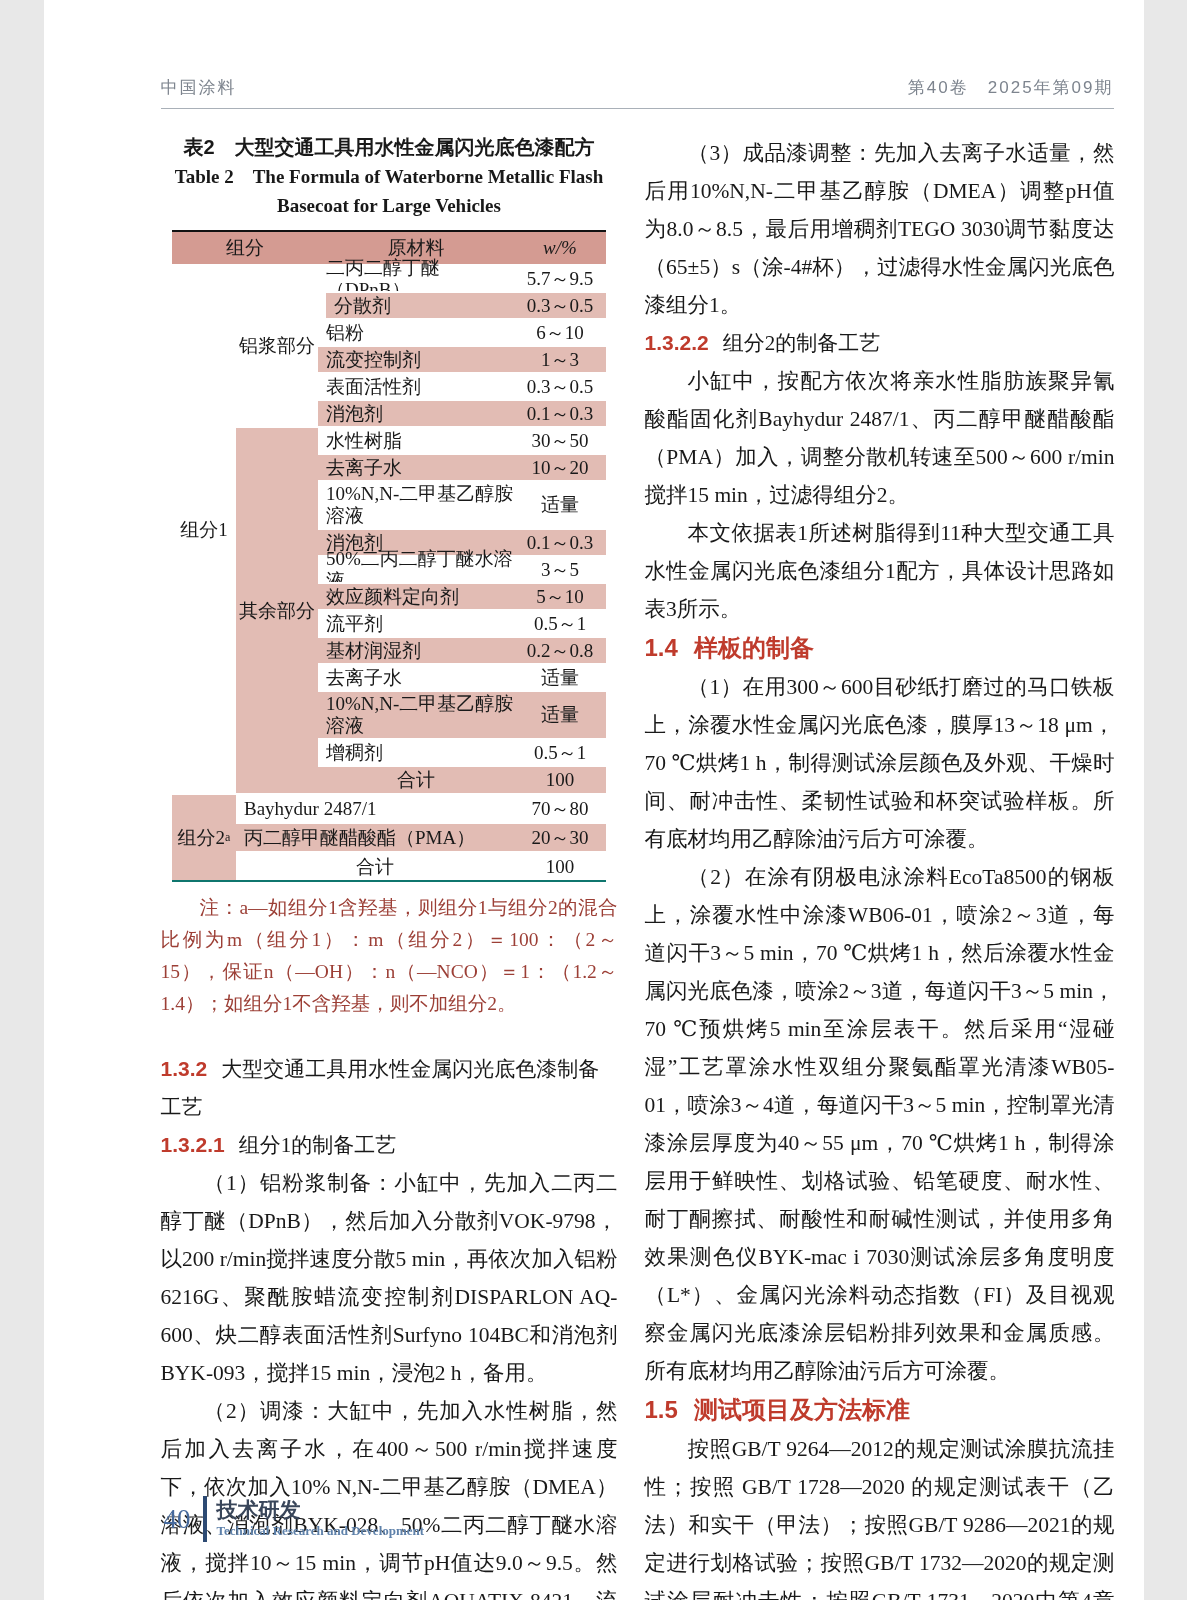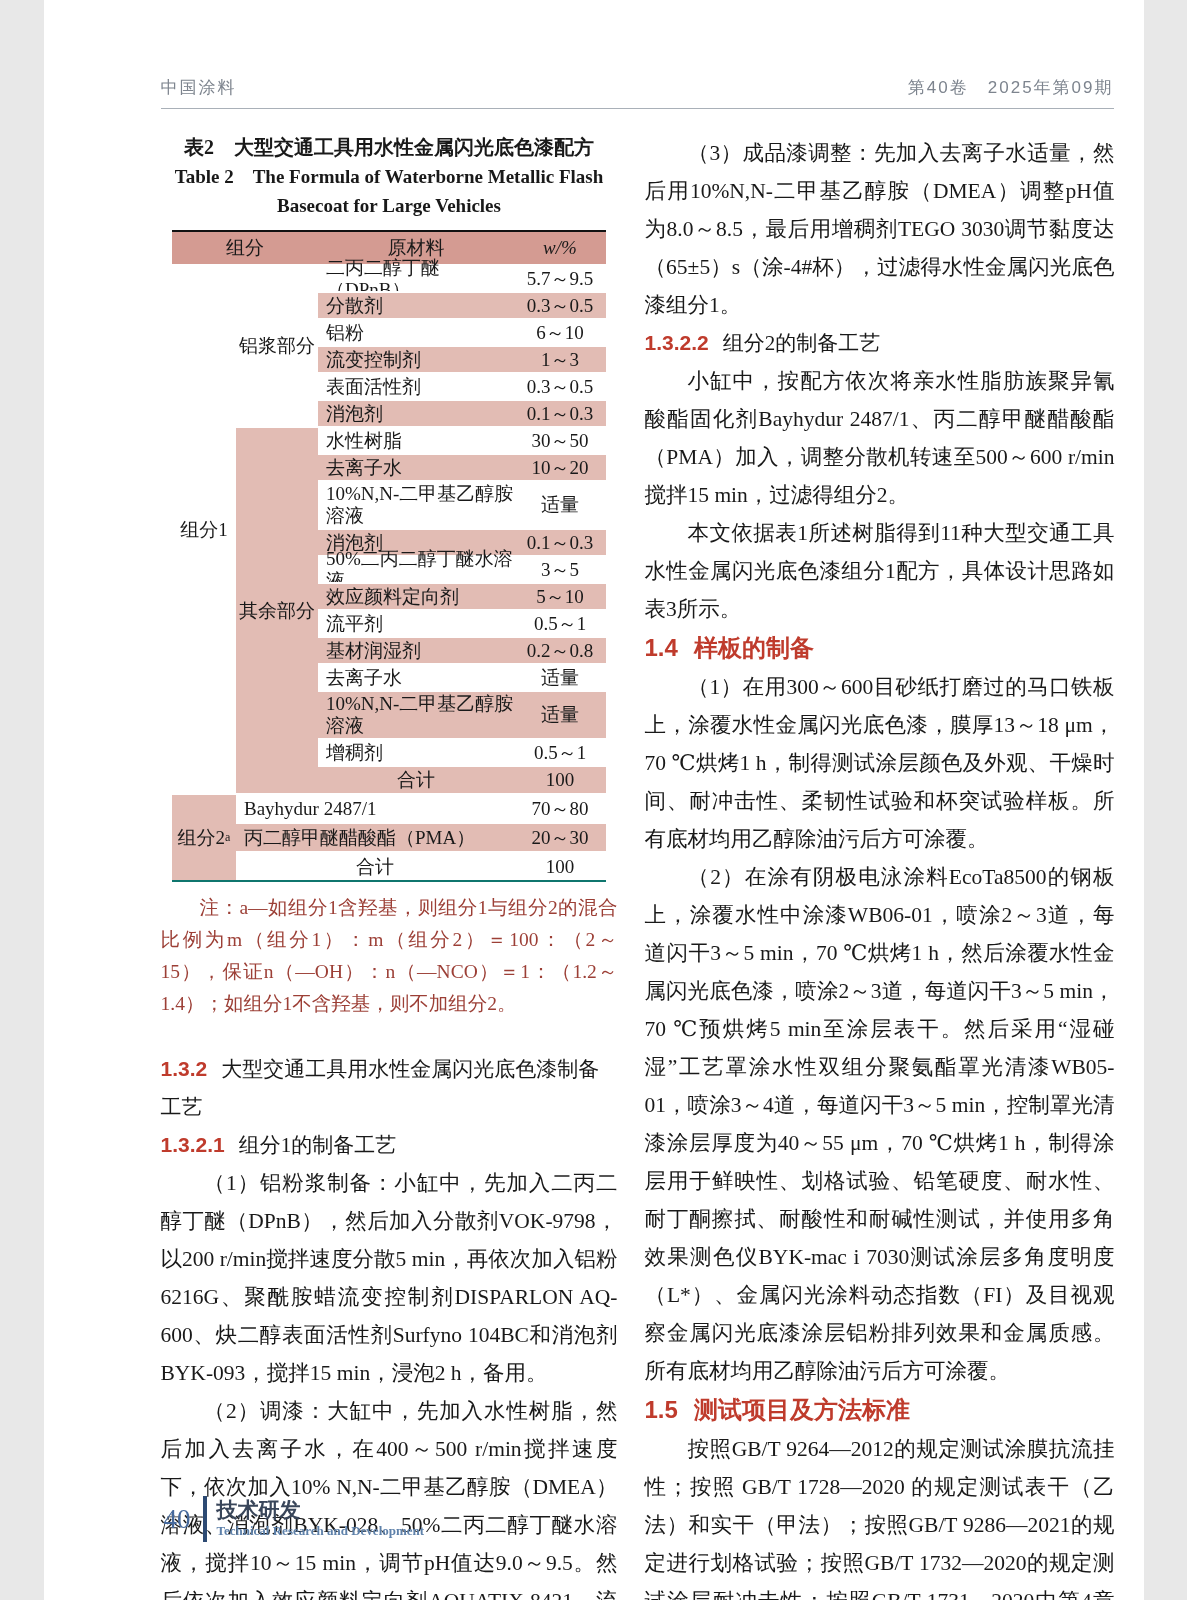--- a/index.html
+++ b/index.html
@@ -16,21 +16,21 @@
     font-size:17px; color:#7d848e; letter-spacing:2px;
     border-bottom:1px solid #a9b0b8; padding-bottom:9px;
     font-family:"Liberation Sans","DejaVu Sans",sans-serif;
   }
   
   .col-left  { position:absolute; left:117px; top:126px; width:457px; }
   .col-right { position:absolute; left:601px; top:126px; width:470px; }
 
   
   .tbl-caption { text-align:center; margin:6px 0 10px 0; }
-  .cap-cn { font-family:Liberation Serif, serif; font-weight:bold; font-size:20px; line-height:30px; }
+  .cap-cn { font-family:Liberation Sans, sans-serif; font-weight:bold; font-size:20px; line-height:30px; }
   .cap-en { font-weight:bold; font-size:19px; line-height:29px; }
 
   
   .ftable {
     margin:4px auto 0 auto; width:434px;
     display:grid;
     grid-template-columns:64px 82px 196px 92px;
     grid-template-rows:32px repeat(8,27px) 48px repeat(6,27px) 48px 27px 28px repeat(3,29px);
     border-top:2px solid #111; border-bottom:2px solid #0f766e;
     font-size:19px;
@@ -98,21 +98,21 @@
       <div class="vspan bg-white" style="grid-column:1;grid-row:2/20;">组分1</div>
       <div class="vspan bg-white" style="grid-column:2;grid-row:2/8;">铝浆部分</div>
       <div class="vspan bg-pink" style="grid-column:2;grid-row:8/20;">其余部分</div>
       <div class="vspan bg-pink" style="grid-column:1;grid-row:20/23;">
           <span>组分2</span>
           <sup>a</sup>
         </div>
 
       <div class="cell-mat bg-white" style="grid-column:3;grid-row:2;">二丙二醇丁醚（DPnB）</div>
       <div class="cell-w bg-white" style="grid-column:4;grid-row:2;">5.7～9.5</div>
-      <div class="cell-mat bg-pink" style="grid-column:3;grid-row:3;">分散剂</div>
+      <div class="cell-mat bg-pink" style="grid-column:3;grid-row:3;margin-left:8px;">分散剂</div>
       <div class="cell-w bg-pink" style="grid-column:4;grid-row:3;">0.3～0.5</div>
       <div class="cell-mat bg-white" style="grid-column:3;grid-row:4;">铝粉</div>
       <div class="cell-w bg-white" style="grid-column:4;grid-row:4;">6～10</div>
       <div class="cell-mat bg-pink" style="grid-column:3;grid-row:5;">流变控制剂</div>
       <div class="cell-w bg-pink" style="grid-column:4;grid-row:5;">1～3</div>
       <div class="cell-mat bg-white" style="grid-column:3;grid-row:6;">表面活性剂</div>
       <div class="cell-w bg-white" style="grid-column:4;grid-row:6;">0.3～0.5</div>
       <div class="cell-mat bg-pink" style="grid-column:3;grid-row:7;">消泡剂</div>
       <div class="cell-w bg-pink" style="grid-column:4;grid-row:7;">0.1～0.3</div>
       <div class="cell-mat bg-white" style="grid-column:3;grid-row:8;">水性树脂</div>

